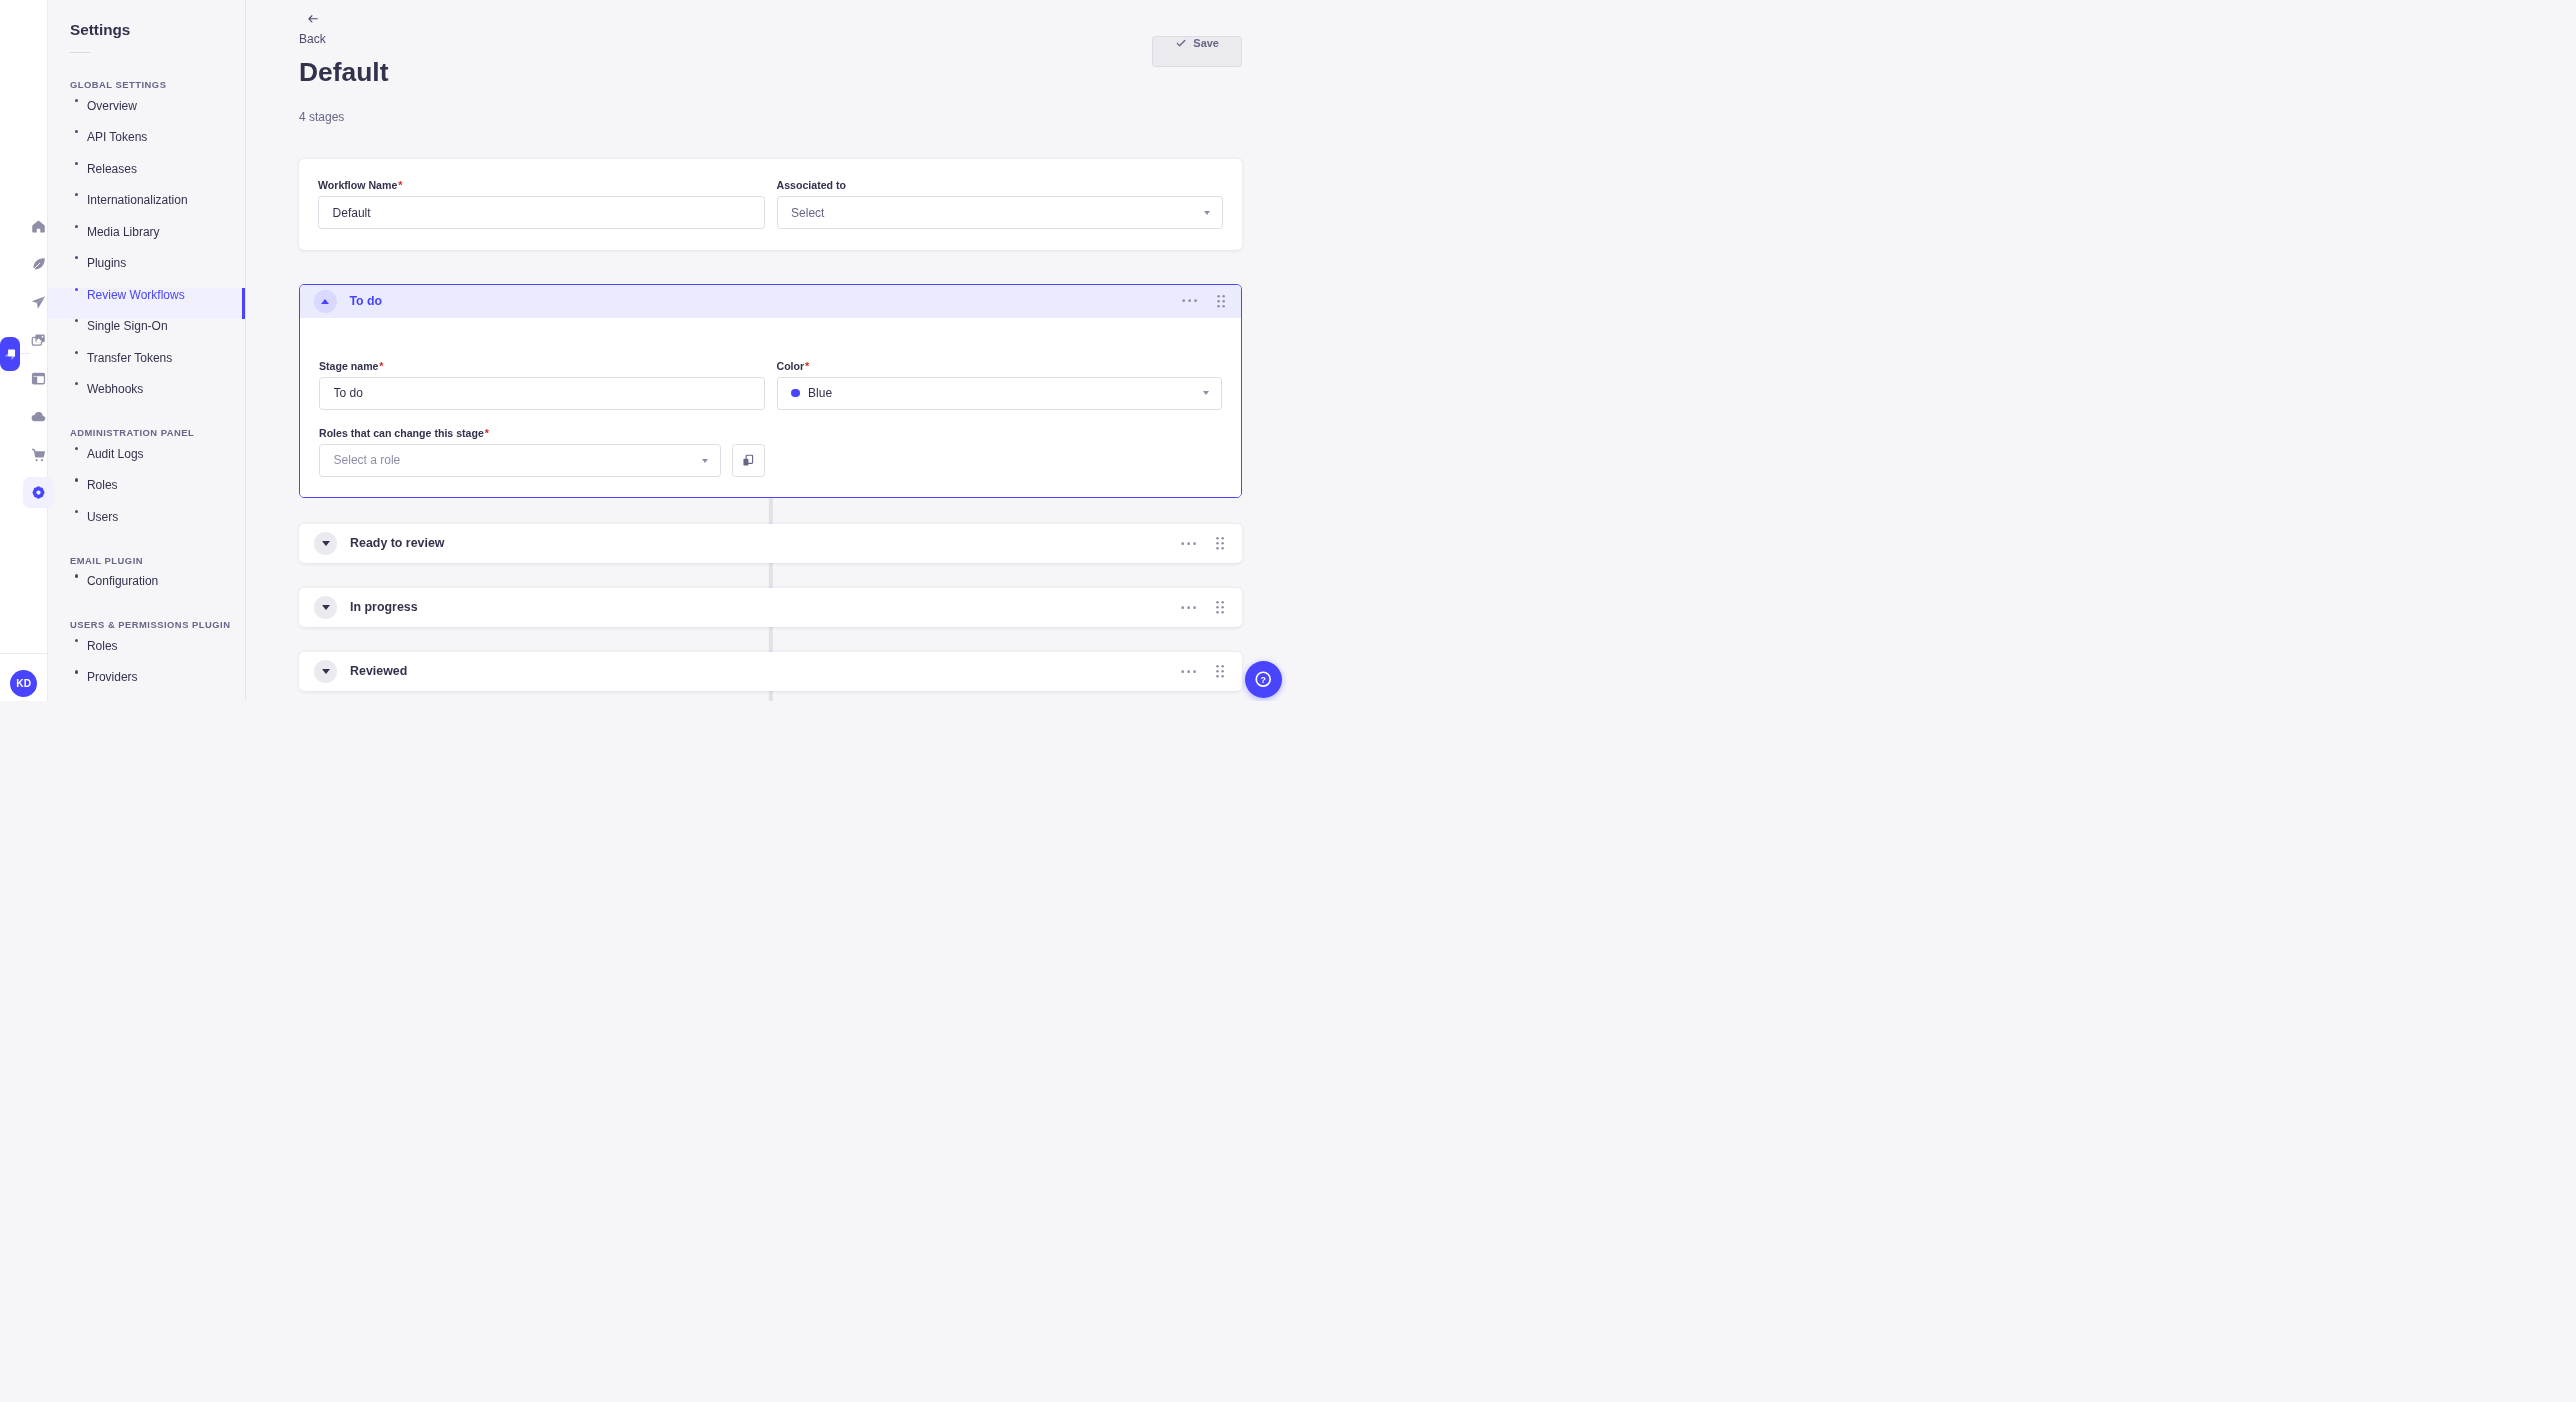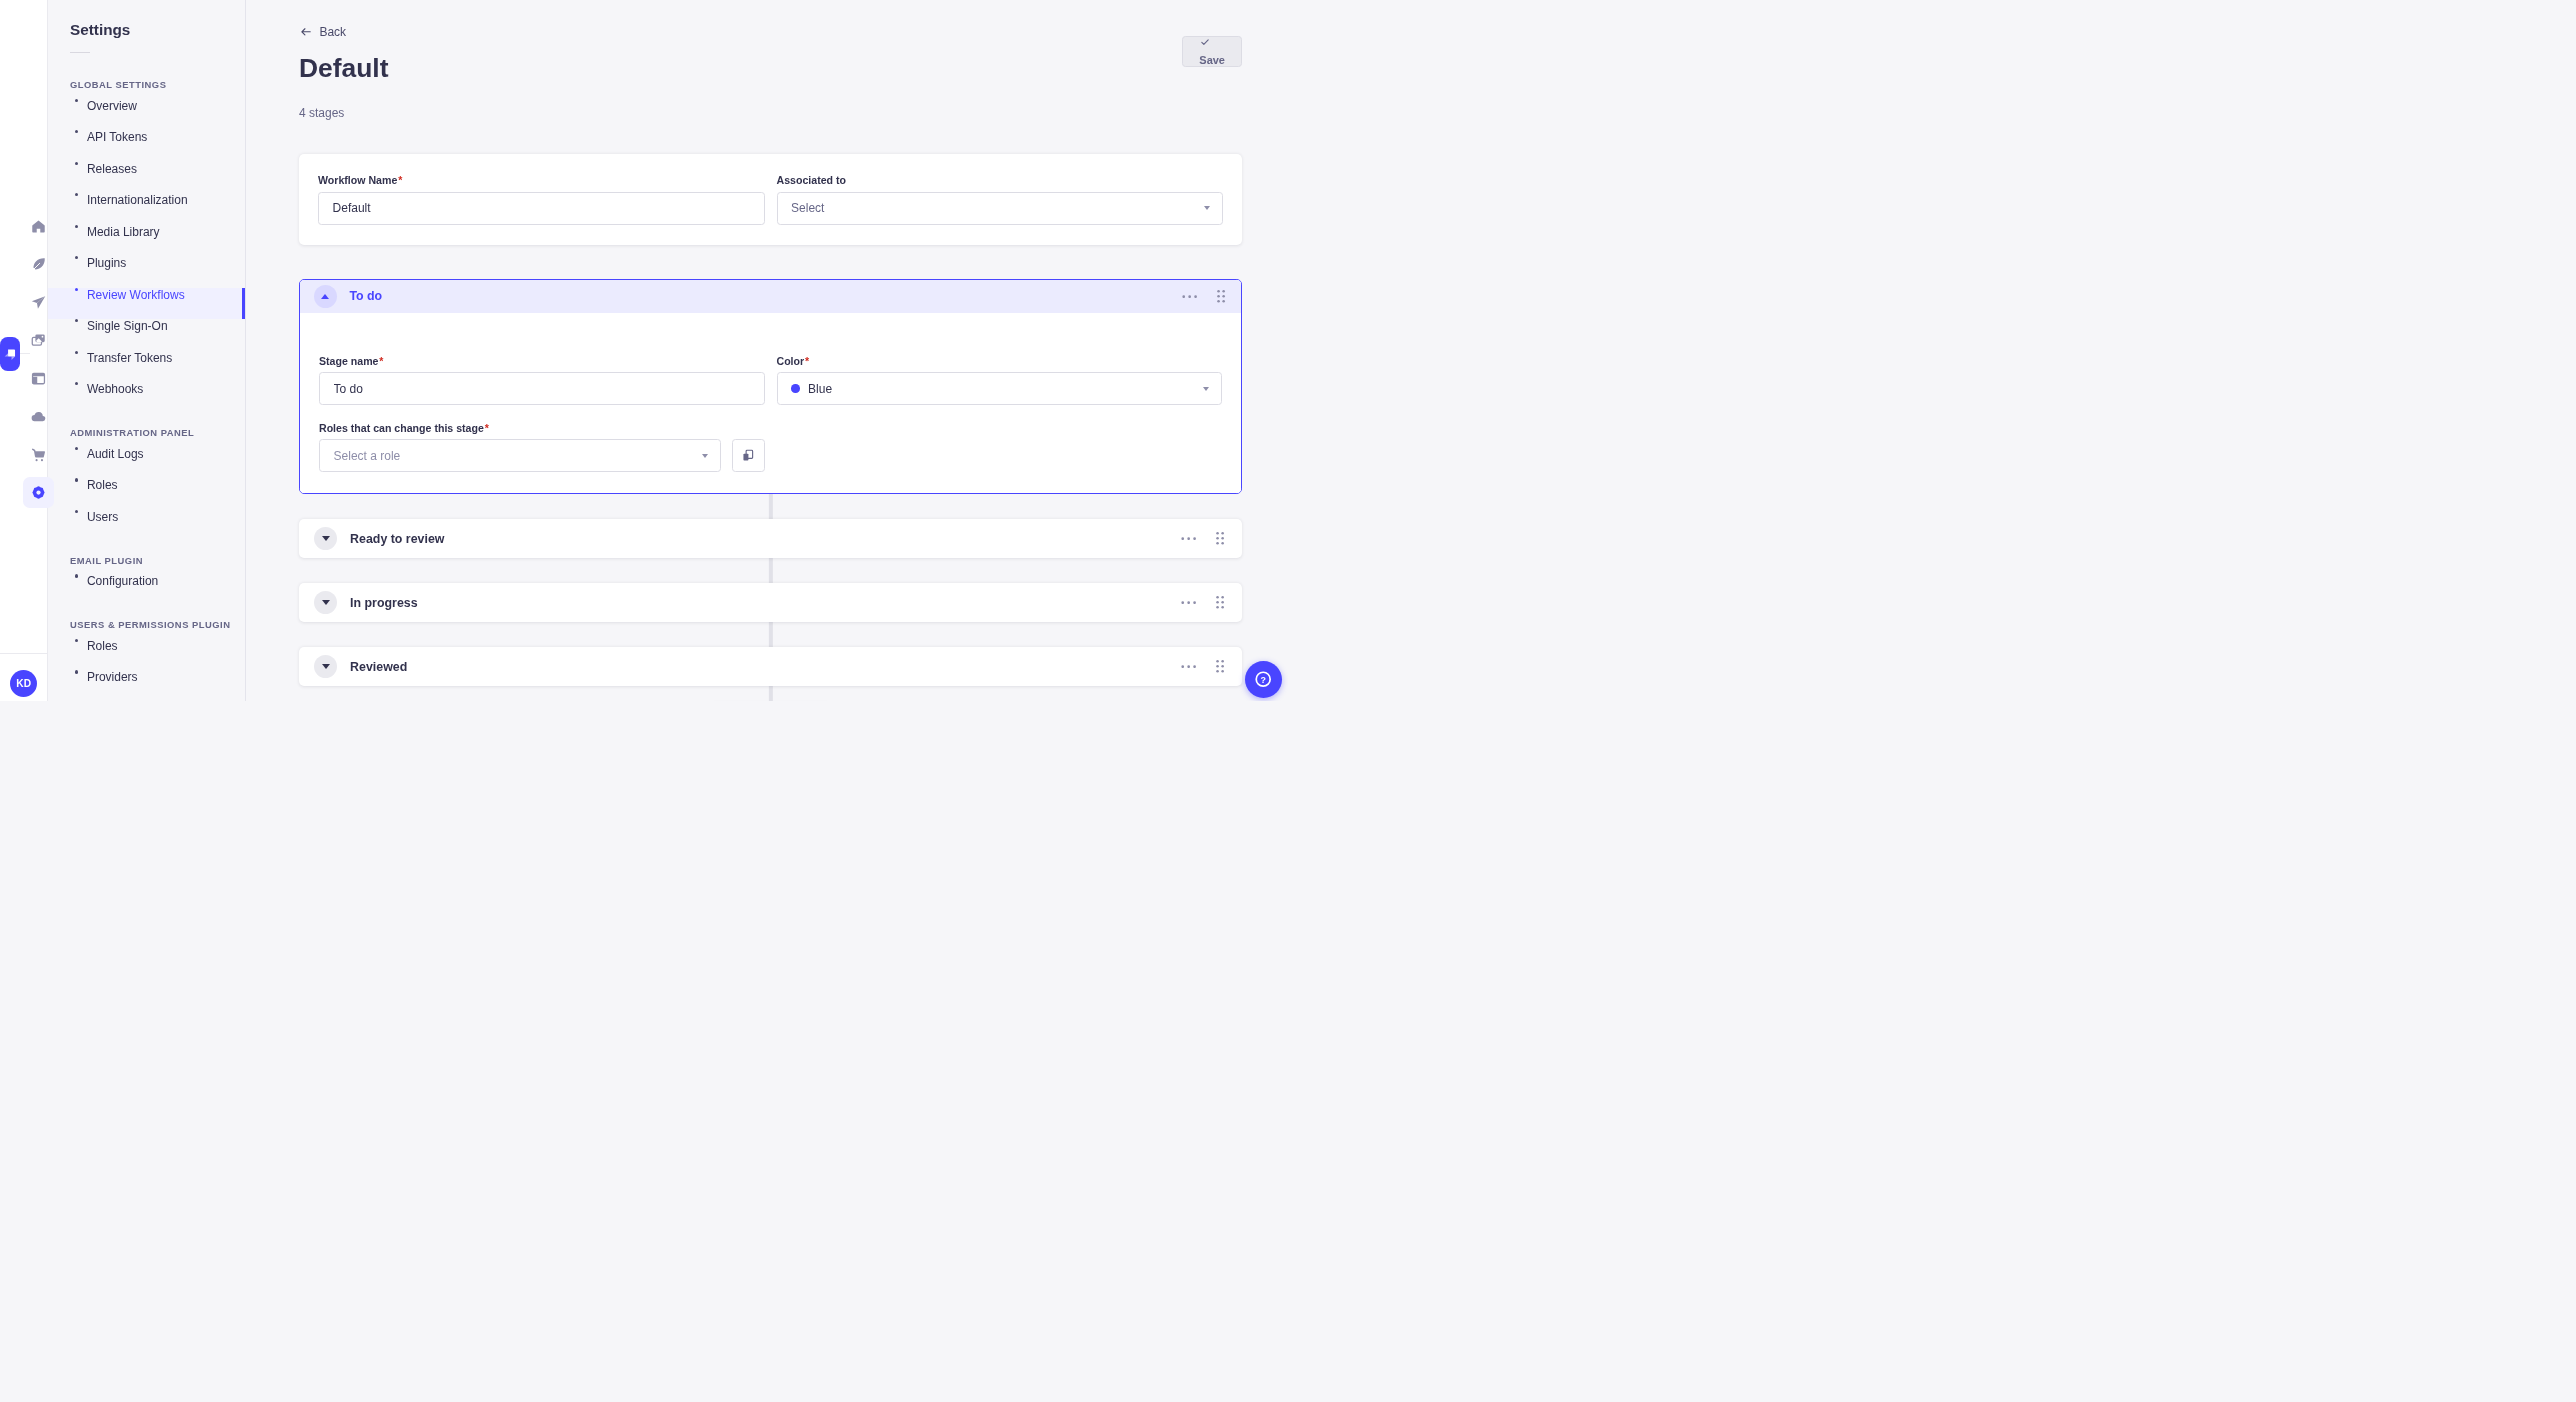--- a/index.html
+++ b/index.html
@@ -27,25 +27,25 @@
   .nav-section-header { font-size:9.4px; font-weight:700; letter-spacing:0.5px; color:#666687; margin:25.6px 0 8.5px 22px; }
   .nav-section-header.later { margin-top:13.6px; }
   .nav-item { height:31.5px; display:flex; padding-left:27px; position:relative; font-size:12px; color:#32324d; cursor:pointer; }
   .bullet { width:3.4px; height:3.4px; border-radius:50%; background:#4a4a6a; margin-right:8.5px; flex-shrink:0; }
   .nav-item.selected { background:#f0f0ff; color:#4945ff; font-weight:500; }
   .nav-item.selected .bullet { background:#4945ff; }
   .nav-item.selected::after { content:""; position:absolute; right:0; top:0; bottom:0; width:2.6px; background:#4945ff; }
 
   
   .main { flex:1; position:relative; padding:0 46px 0 53px; overflow:hidden; }
-  .back-row { margin-top:25px; display:inline-flex; align-items:center; gap:6.8px; color:#4a4a6a; font-size:12px; font-weight:500; cursor:pointer; }
+  .back-row { margin-top:12px; display:inline-flex; align-items:center; gap:6.8px; color:#4a4a6a; font-size:12px; font-weight:500; cursor:pointer;flex-direction:column; }
   .back-row svg { width:13.6px; height:13.6px; }
   .page-title { margin-top:11px; font-size:26.4px; line-height:31px; font-weight:700; color:#32324d; }
   .page-subtitle { margin-top:22px; font-size:12px; line-height:15.3px; color:#666687; }
-  .save-btn { position:absolute; top:36px; right:46px; height:31px; padding:0 16px; background:#eaeaef; border:0.9px solid #dcdce4; border-radius:3.4px; color:#666687; font-size:11px; font-weight:600; font-family:inherit; display:flex; gap:6.8px; cursor:default;flex-direction:column; }
+  .save-btn { position:absolute; top:36px; right:46px; height:31px; padding:0 22px; background:#eaeaef; border:0.9px solid #dcdce4; border-radius:3.4px; color:#666687; font-size:11px; font-weight:600; font-family:inherit; display:flex; gap:6.8px; cursor:default; }
   .save-btn svg { width:12px; height:12px; }
 
   .card { background:#fff; border-radius:5.1px; box-shadow:0 0.9px 3.4px rgba(33,33,52,.1); }
   .card-meta { margin-top:33px; padding:20.4px 19px; display:flex; gap:12px; }
   .col { flex:1; min-width:0; }
   .field-label { font-size:10.6px; font-weight:600; color:#32324d; margin-bottom:5.1px; }
   .req { color:#d02b20; margin-left:0.9px; }
   .text-input { width:100%; height:33px; border:0.9px solid #dcdce4; border-radius:3.4px; background:#fff; font-family:inherit; font-size:12px; color:#32324d; padding:0 13.6px; outline:none; }
   .select { width:100%; height:33px; border:0.9px solid #dcdce4; border-radius:3.4px; background:#fff; display:flex; align-items:center; padding:0 29px 0 13.6px; font-size:12px; position:relative; cursor:pointer; }
   .select .caret { position:absolute; right:12px; top:50%; margin-top:-1.7px; width:0; height:0; border-left:3.8px solid transparent; border-right:3.8px solid transparent; border-top:4.7px solid #8e8ea9; }

